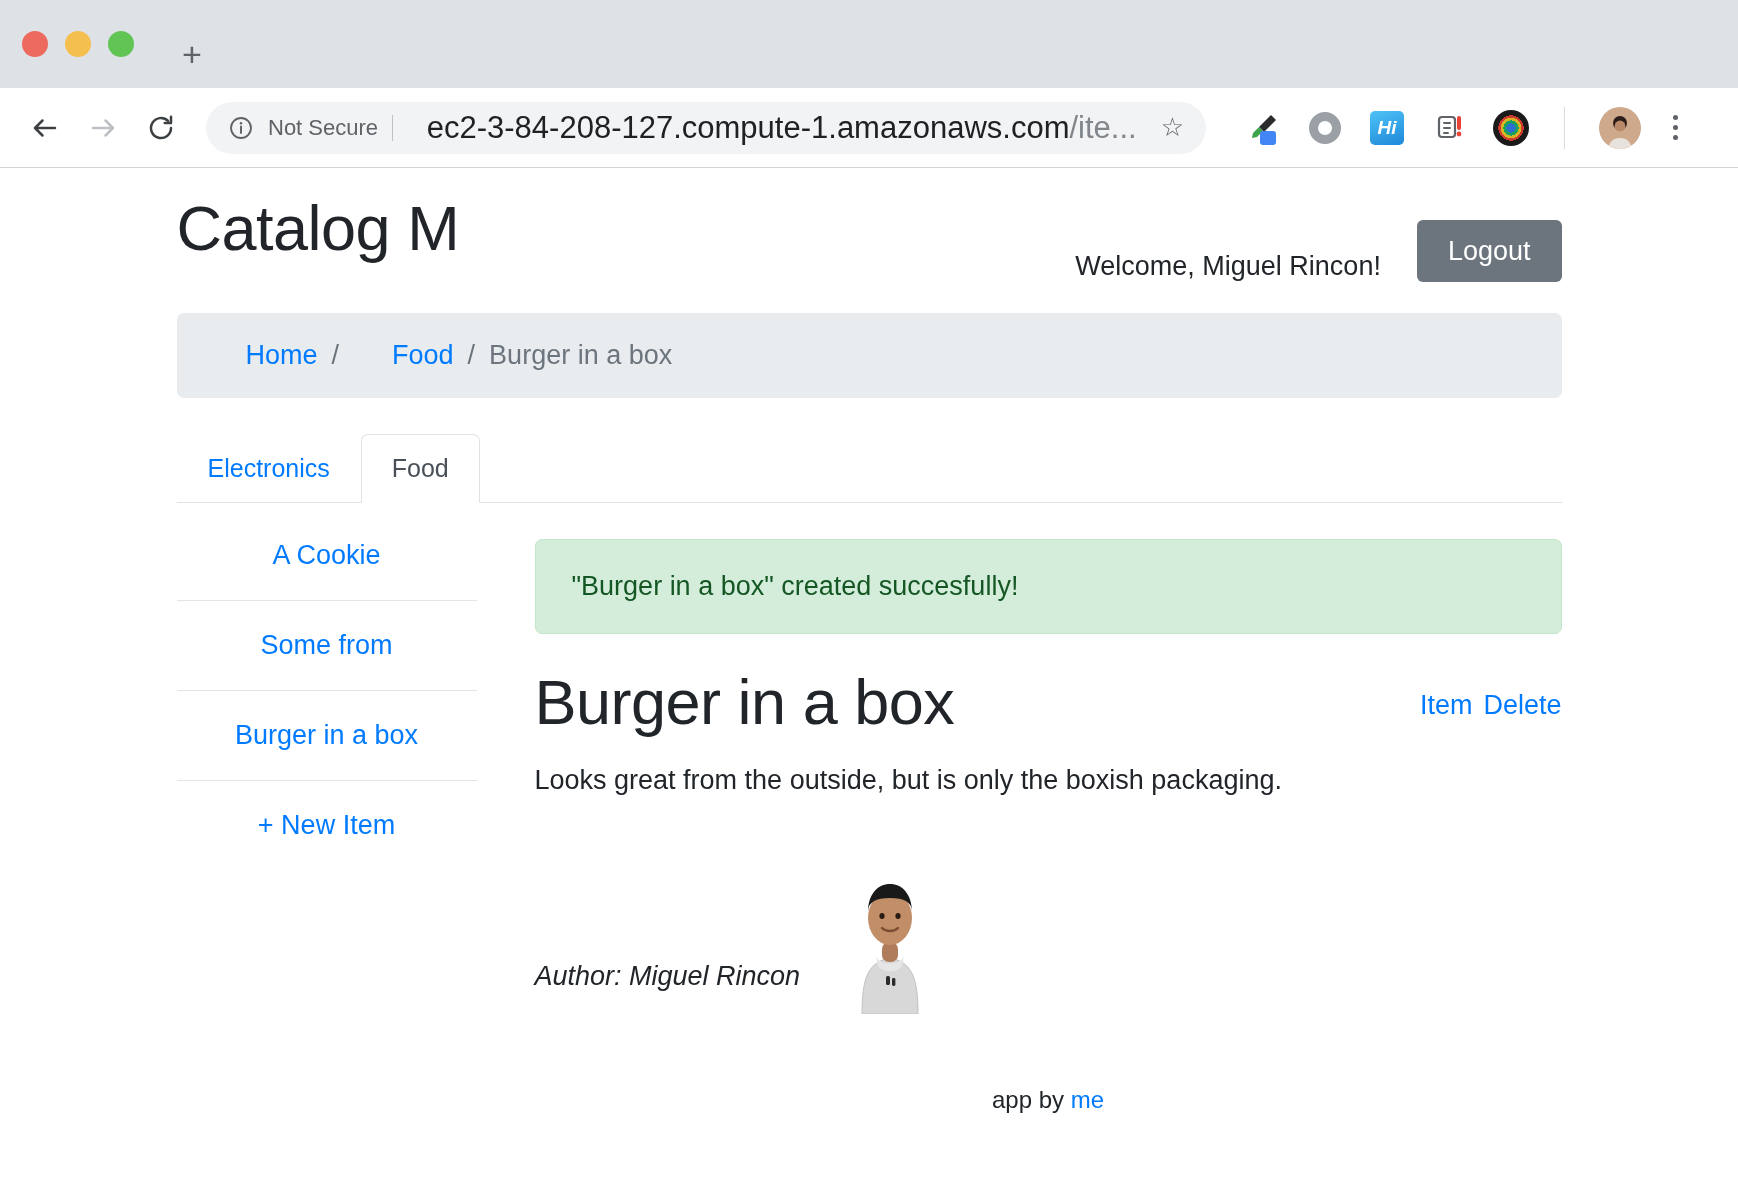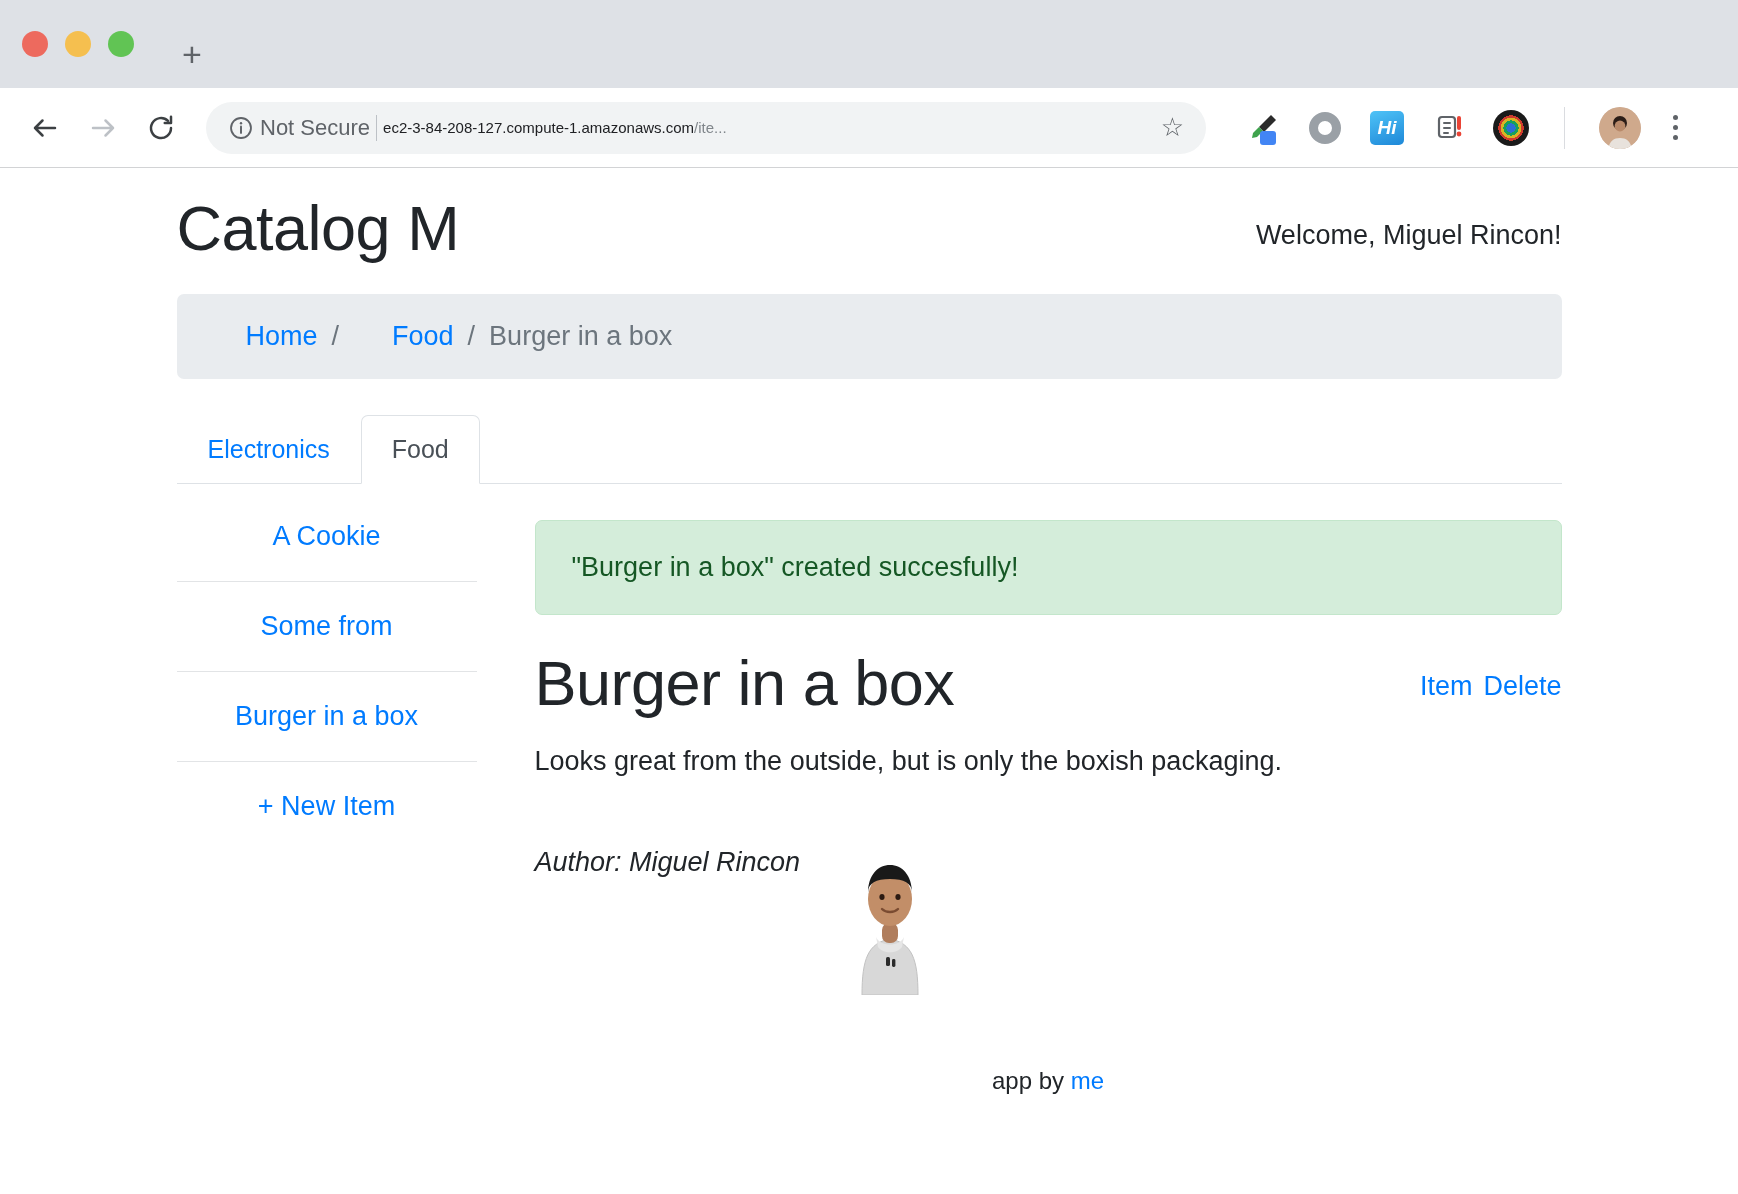--- a/index.html
+++ b/index.html
@@ -60,28 +60,28 @@
   .navbtn { width: 38px; height: 38px; display: flex; align-items: center; justify-content: center; }
   .navbtn svg { display: block; }
 
   .omnibox {
     flex: 1 1 auto;
     height: 52px;
     background: #f1f3f4;
     border-radius: 26px;
     display: flex; align-items: center;
     padding: 0 22px;
-    gap: 6px;
+    gap: 14px;
     margin-left: 6px;
     max-width: 1000px;
   }
   .omni-info { width: 26px; height: 26px; flex: 0 0 auto; }
   .omni-secure { font-size: 22px; color: #5f6368; white-space: nowrap; }
   .omni-sep { width: 1px; height: 26px; background: #bdc1c6; }
-  .omni-url { font-size: 15px; color: #202124; white-space: nowrap; overflow: hidden; flex: 1 1 auto; }
+  .omni-url { font-size: 31px; color: #202124; white-space: nowrap; overflow: hidden; flex: 1 1 auto; text-align: right; }
   .omni-url .dim { color: #80868b; }
   .omni-star { margin-left: auto; font-size: 26px; color: #5f6368; padding-left: 10px; }
 
   .ext-area { display: flex; align-items: center; gap: 24px; margin-left: 18px; }
   .ext-icon { width: 38px; height: 38px; position: relative; display: flex; align-items: center; justify-content: center; }
   .ext-hi {
     width: 34px; height: 34px; border-radius: 5px;
     background: linear-gradient(160deg, #4fc3f7, #1e88d8);
     color: #fff; font-size: 19px; font-weight: bold;
     display: flex; align-items: center; justify-content: center;
@@ -169,21 +169,21 @@
     font-size: 27px;
   }
 
   .item-head { display: flex; align-items: flex-start; justify-content: space-between; margin-top: 32px; }
   .item-title { font-size: 63px; font-weight: 500; color: #212529; line-height: 1.15; letter-spacing: -0.5px; }
   .item-actions { display: flex; gap: 11px; padding-top: 24px; white-space: nowrap; }
   .item-actions a { font-size: 27px; color: #007bff; text-decoration: none; }
 
   .item-desc { font-size: 27px; color: #212529; margin-top: 22px; line-height: 1.45; }
 
-  .author-row { display: flex; gap: 38px; margin-top: 66px; }
+  .author-row { display: flex; align-items: flex-end; gap: 38px; margin-top: 66px; }
   .author-name { font-size: 27px; font-style: italic; color: #212529; padding-bottom: 22px; }
   .author-photo { width: 104px; height: 148px; position: relative; overflow: hidden; }
 
   .footer { text-align: center; font-size: 24px; color: #212529; margin-top: 72px; }
   .footer a { color: #007bff; text-decoration: none; }
 </style>
 </head>
 <body>
 
 <div class="browser">
@@ -274,20 +274,21 @@
       </span>
   </div>
 
   <div class="viewport">
     <div class="container">
 
       <div class="site-header">
         <div class="brand">Catalog M</div>
         <div class="header-right">
           <span class="welcome">Welcome, Miguel Rincon!</span>
+          <button class="btn-logout">Logout</button>
         </div>
       </div>
 
       <nav class="breadcrumb">
         <a href="#">Home</a>
         <span class="sep">/</span>
         <a href="#">Food</a>
         <span class="sep">/</span>
         <span class="active">Burger in a box</span>
       </nav>

